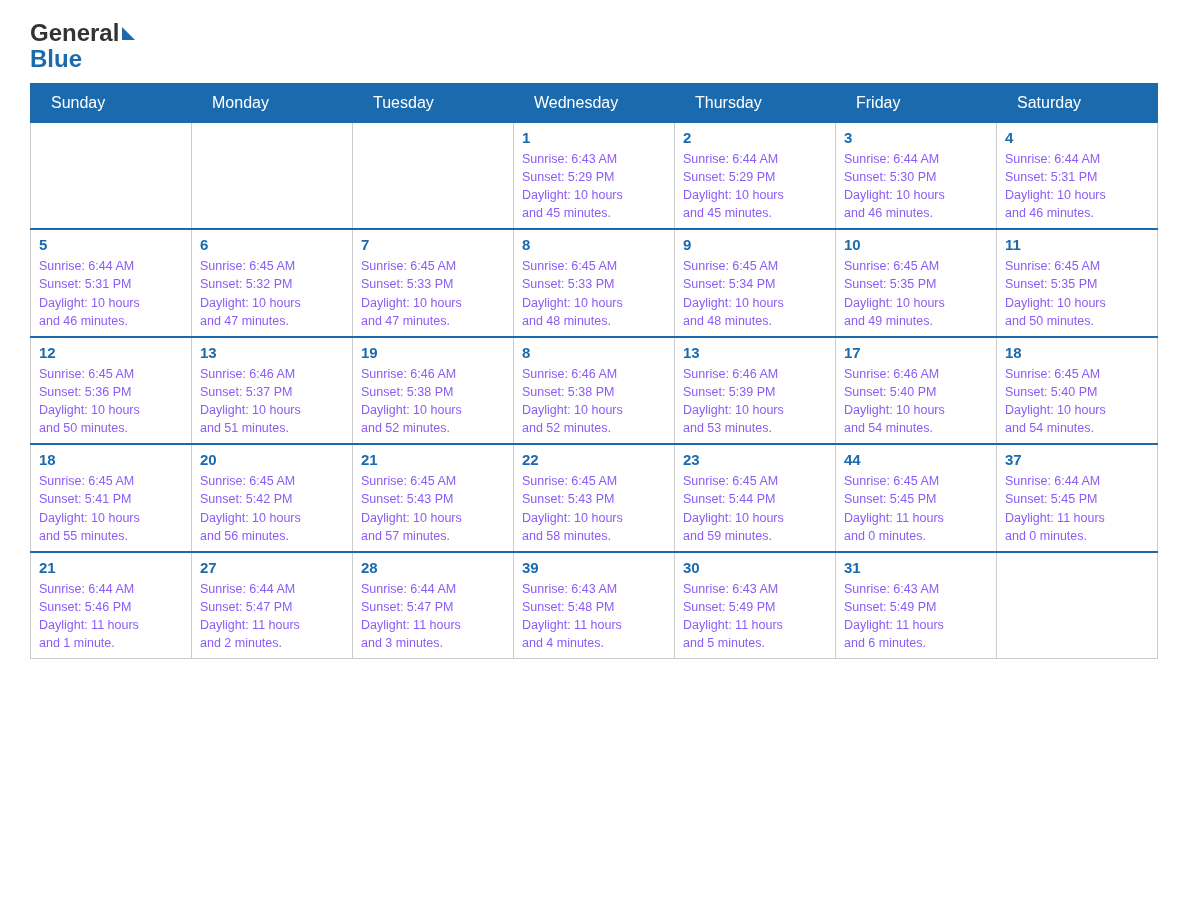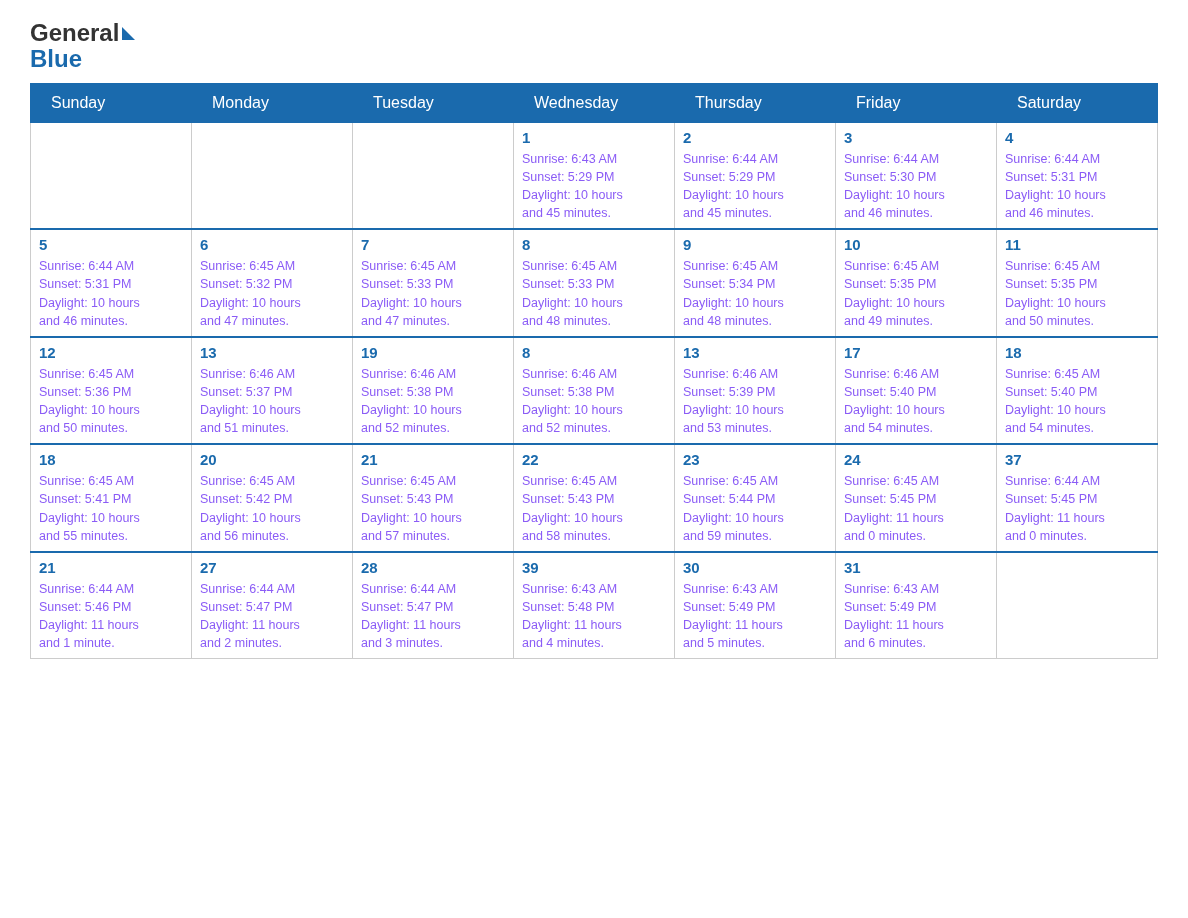--- a/index.html
+++ b/index.html
@@ -274,21 +274,21 @@
 and 58 minutes.</div>
         </td>
         <td>
           <span class="day-num">23</span>
           <div class="day-info" style="white-space: pre-line;">Sunrise: 6:45 AM
 Sunset: 5:44 PM
 Daylight: 10 hours
 and 59 minutes.</div>
         </td>
         <td>
-          <span class="day-num">24</span>
+          <span class="day-num">44</span>
           <div class="day-info" style="white-space: pre-line;">Sunrise: 6:45 AM
 Sunset: 5:45 PM
 Daylight: 11 hours
 and 0 minutes.</div>
         </td>
         <td>
           <span class="day-num">37</span>
           <div class="day-info" style="white-space: pre-line;">Sunrise: 6:44 AM
 Sunset: 5:45 PM
 Daylight: 11 hours

